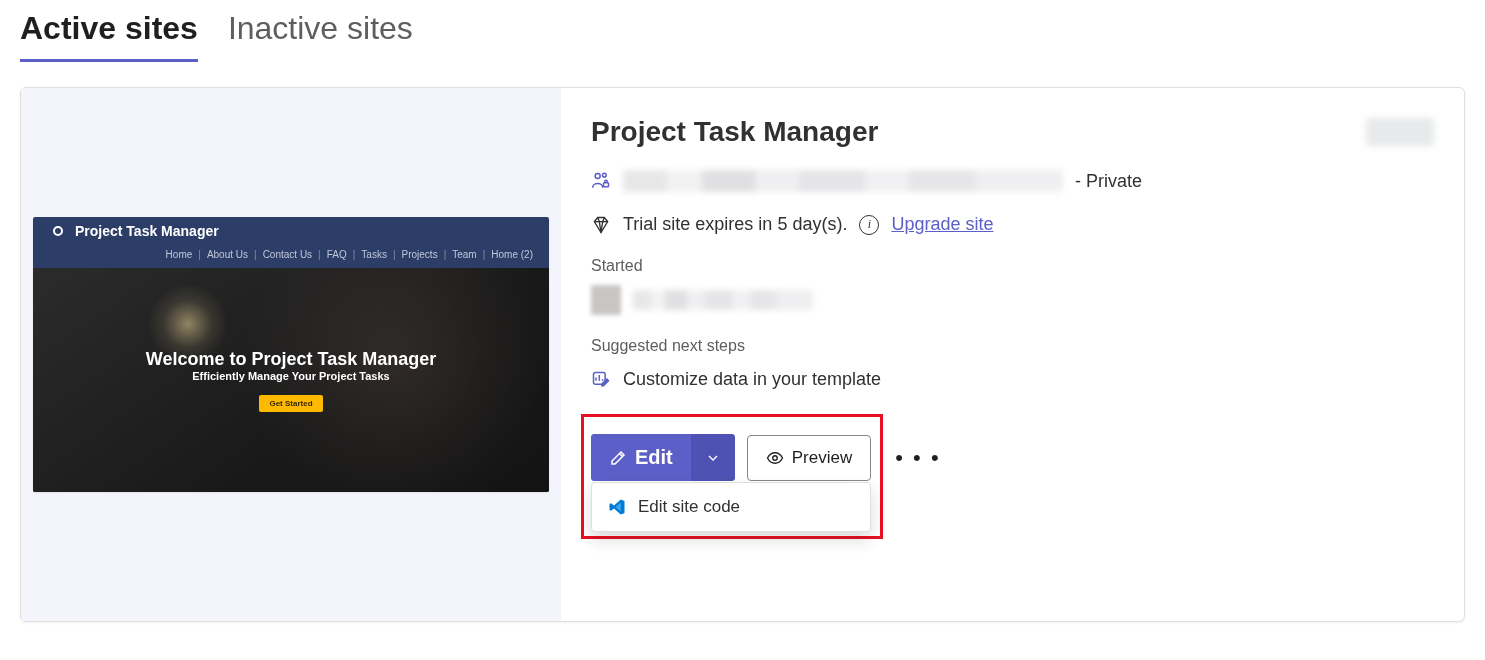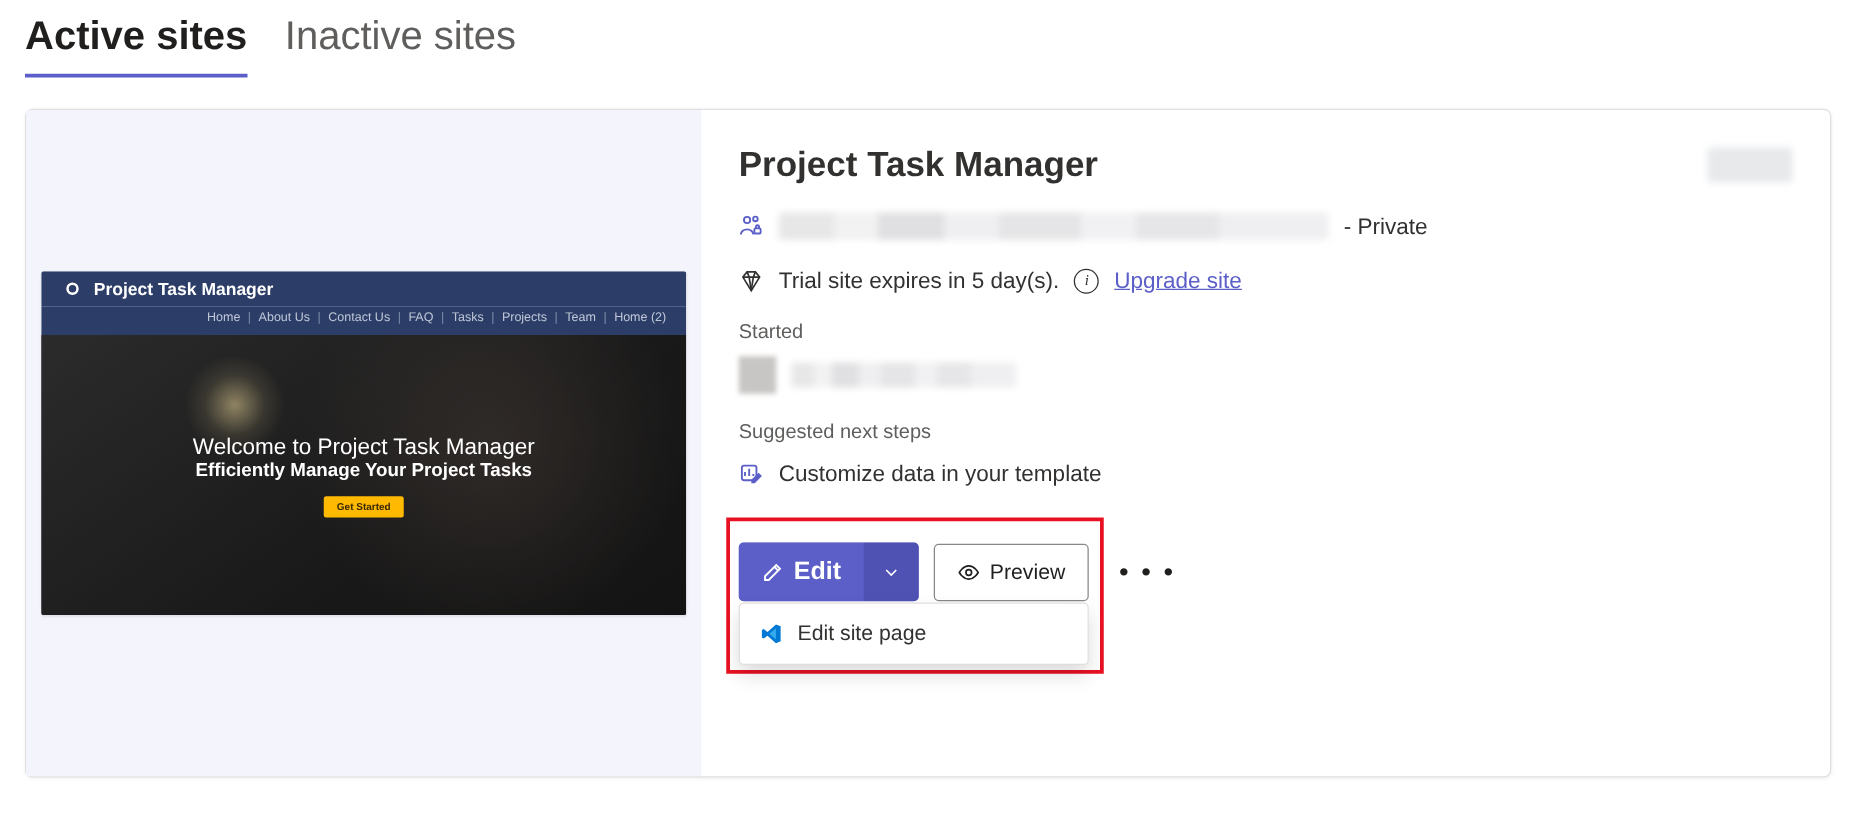--- a/index.html
+++ b/index.html
@@ -117,25 +117,25 @@
       inset: 0;
       background: rgba(0,0,0,0.25);
     }
     .hero-content {
       position: relative;
       z-index: 2;
       text-align: center;
     }
     .hero h1 {
       font-size: 18px;
-      font-weight: 400;
+      font-weight: 700;
       margin-bottom: 0;
     }
     .hero p {
-      font-size: 15px;
+      font-size: 11px;
       font-weight: 600;
       margin-bottom: 10px;
     }
     .hero-cta {
       display: inline-block;
       background: #ffb900;
       color: #3b2a00;
       font-size: 8px;
       font-weight: 600;
       padding: 4px 10px;
@@ -432,19 +432,19 @@
         </button>
         <button class="btn-ellipsis">• • •</button>
 
         <div class="dropdown">
           <div class="dropdown-item">
             <svg class="vscode-icon" viewBox="0 0 24 24">
               <path fill="#0078d4" d="M17 2 L22 4 V20 L17 22 L8 14 L4 17 L2 16 V8 L4 7 L8 10 Z"></path>
               <path fill="#ffffff" opacity="0.0" d="M0 0"></path>
               <path fill="#35abee" d="M17 6 V18 L10 12 Z"></path>
             </svg>
-            <span>Edit site page</span>
+            <span>Edit site code</span>
           </div>
         </div>
       </div>
     </div>
   </div>
 </div>
 
 </body></html>

